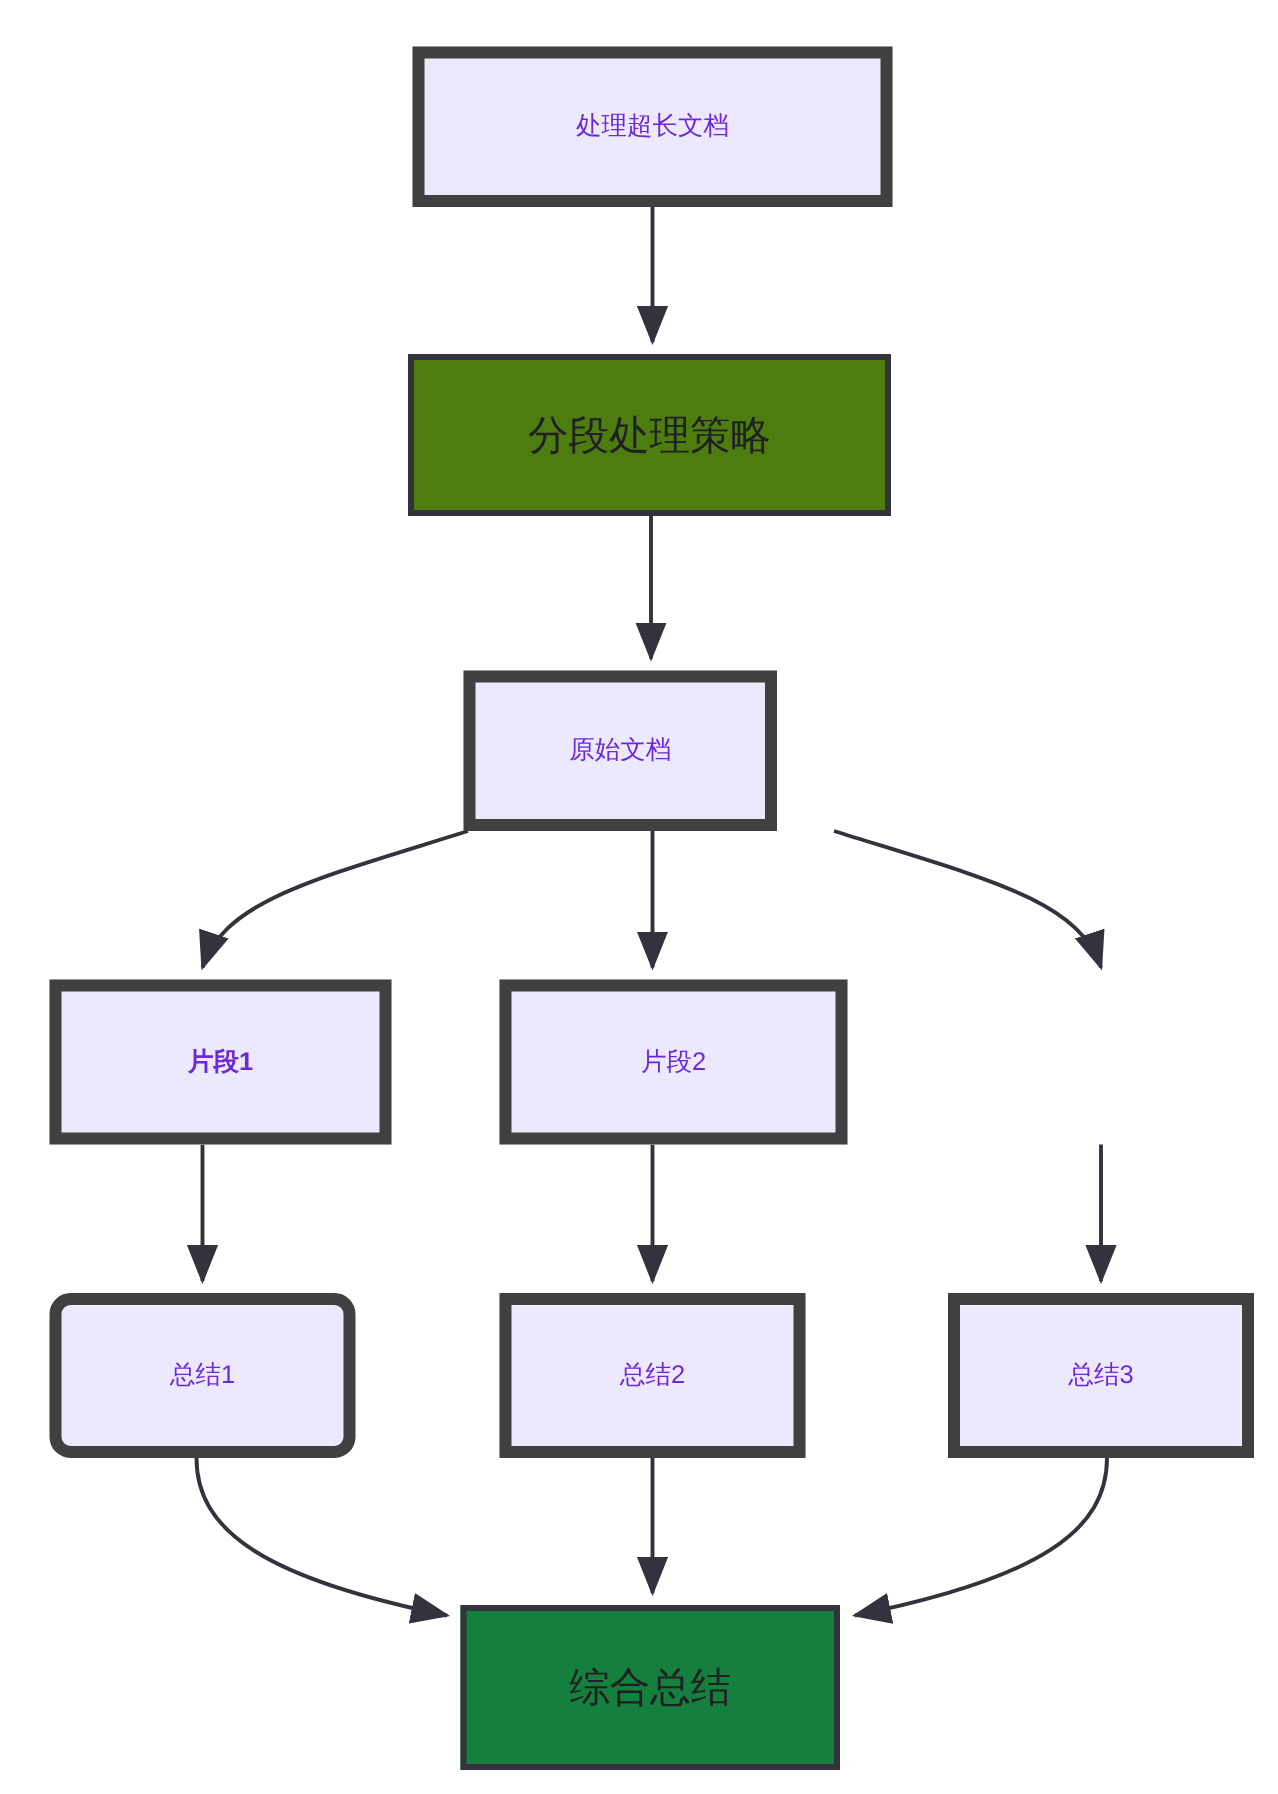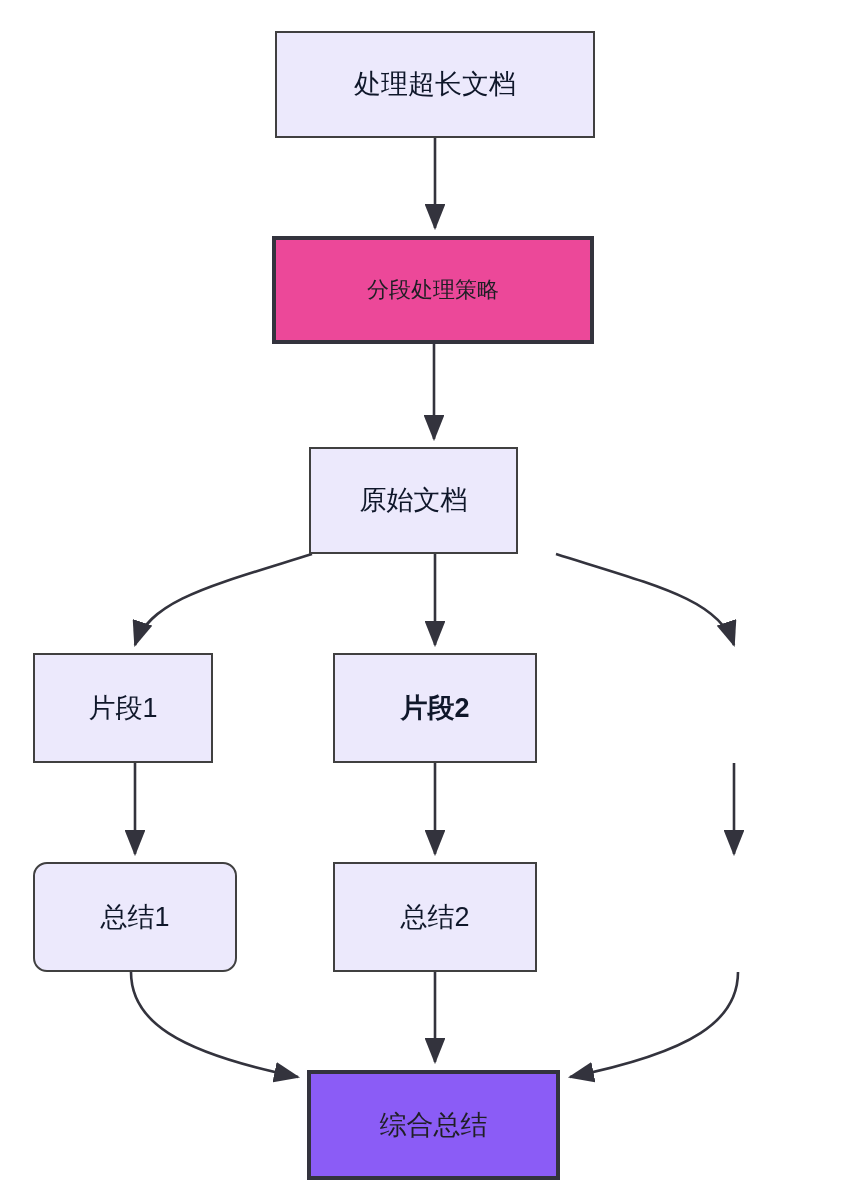--- a/index.html
+++ b/index.html
@@ -35,34 +35,34 @@
     text-align: center;
     line-height: 1.2;
     white-space: nowrap;
   }
   .node-label {
     display: block;
   }
   
   .node.style-light {
     background: #ece9fc;
-    border: 2px solid #404040;
-    color: #0f172a;
+    border: 8px solid #404040;
+    color: #6d28d9;
+    font-size: 17px;
+  }
+  
+  .node.style-purple {
+    background: #4d7c0f;
+    border: 4px solid #33333d;
+    color: #1f1f24;
     font-size: 27px;
   }
   
-  .node.style-purple {
-    background: #ec4899;
-    border: 4px solid #33333d;
-    color: #1f1f24;
-    font-size: 22px;
-  }
-  
   .node.style-green {
-    background: #8b5cf6;
+    background: #15803d;
     border: 4px solid #33333d;
     color: #1f1f24;
     font-size: 27px;
   }
 </style>
 </head>
 <body>
 
 <div id="diagram-canvas">
 
@@ -101,35 +101,38 @@
   </div>
 
   <div class="node style-purple" style="left:272px; top:236px; width:322px; height:108px;">
     <span class="node-label">分段处理策略</span>
   </div>
 
   <div class="node style-light" style="left:309px; top:447px; width:209px; height:107px;">
     <span class="node-label">原始文档</span>
   </div>
 
-  <div class="node style-light" style="left:33px; top:653px; width:180px; height:110px;">
+  <div class="node style-light" style="left:33px; top:653px; width:228px; height:110px;font-weight:bold;">
     <span class="node-label">片段1</span>
   </div>
 
-  <div class="node style-light" style="left:333px; top:653px; width:204px; height:110px;font-weight:bold;">
+  <div class="node style-light" style="left:333px; top:653px; width:232px; height:110px;">
     <span class="node-label">片段2</span>
   </div>
 
 
   <div class="node style-light" style="left:33px; top:862px; width:204px; height:110px;border-radius:14px;">
     <span class="node-label">总结1</span>
   </div>
 
   <div class="node style-light" style="left:333px; top:862px; width:204px; height:110px;justify-content:center;">
     <span class="node-label">总结2</span>
   </div>
 
+  <div class="node style-light" style="left:632px; top:862px; width:204px; height:110px;">
+    <span class="node-label">总结3</span>
+  </div>
 
   <div class="node style-green" style="left:307px; top:1070px; width:253px; height:110px;">
     <span class="node-label">综合总结</span>
   </div>
 
 </div>
 
 </body></html>

